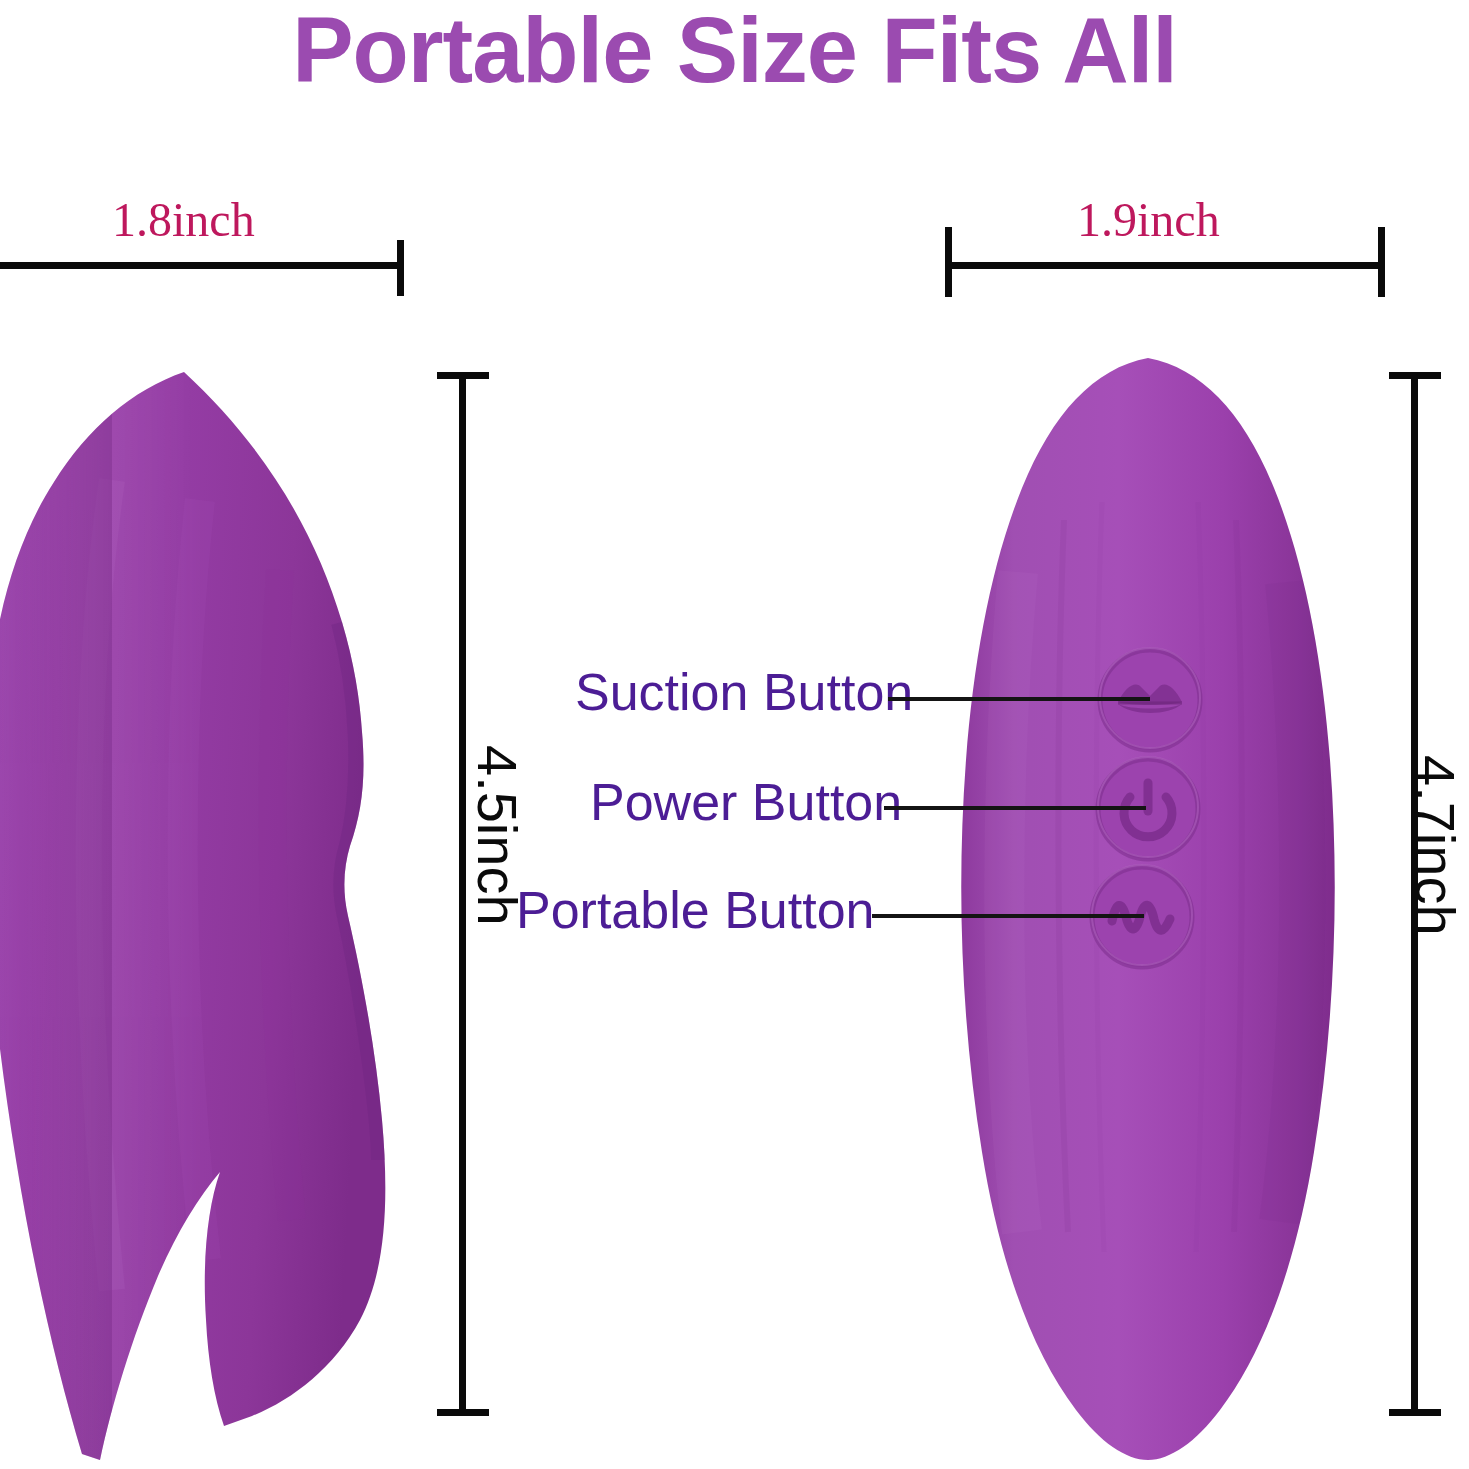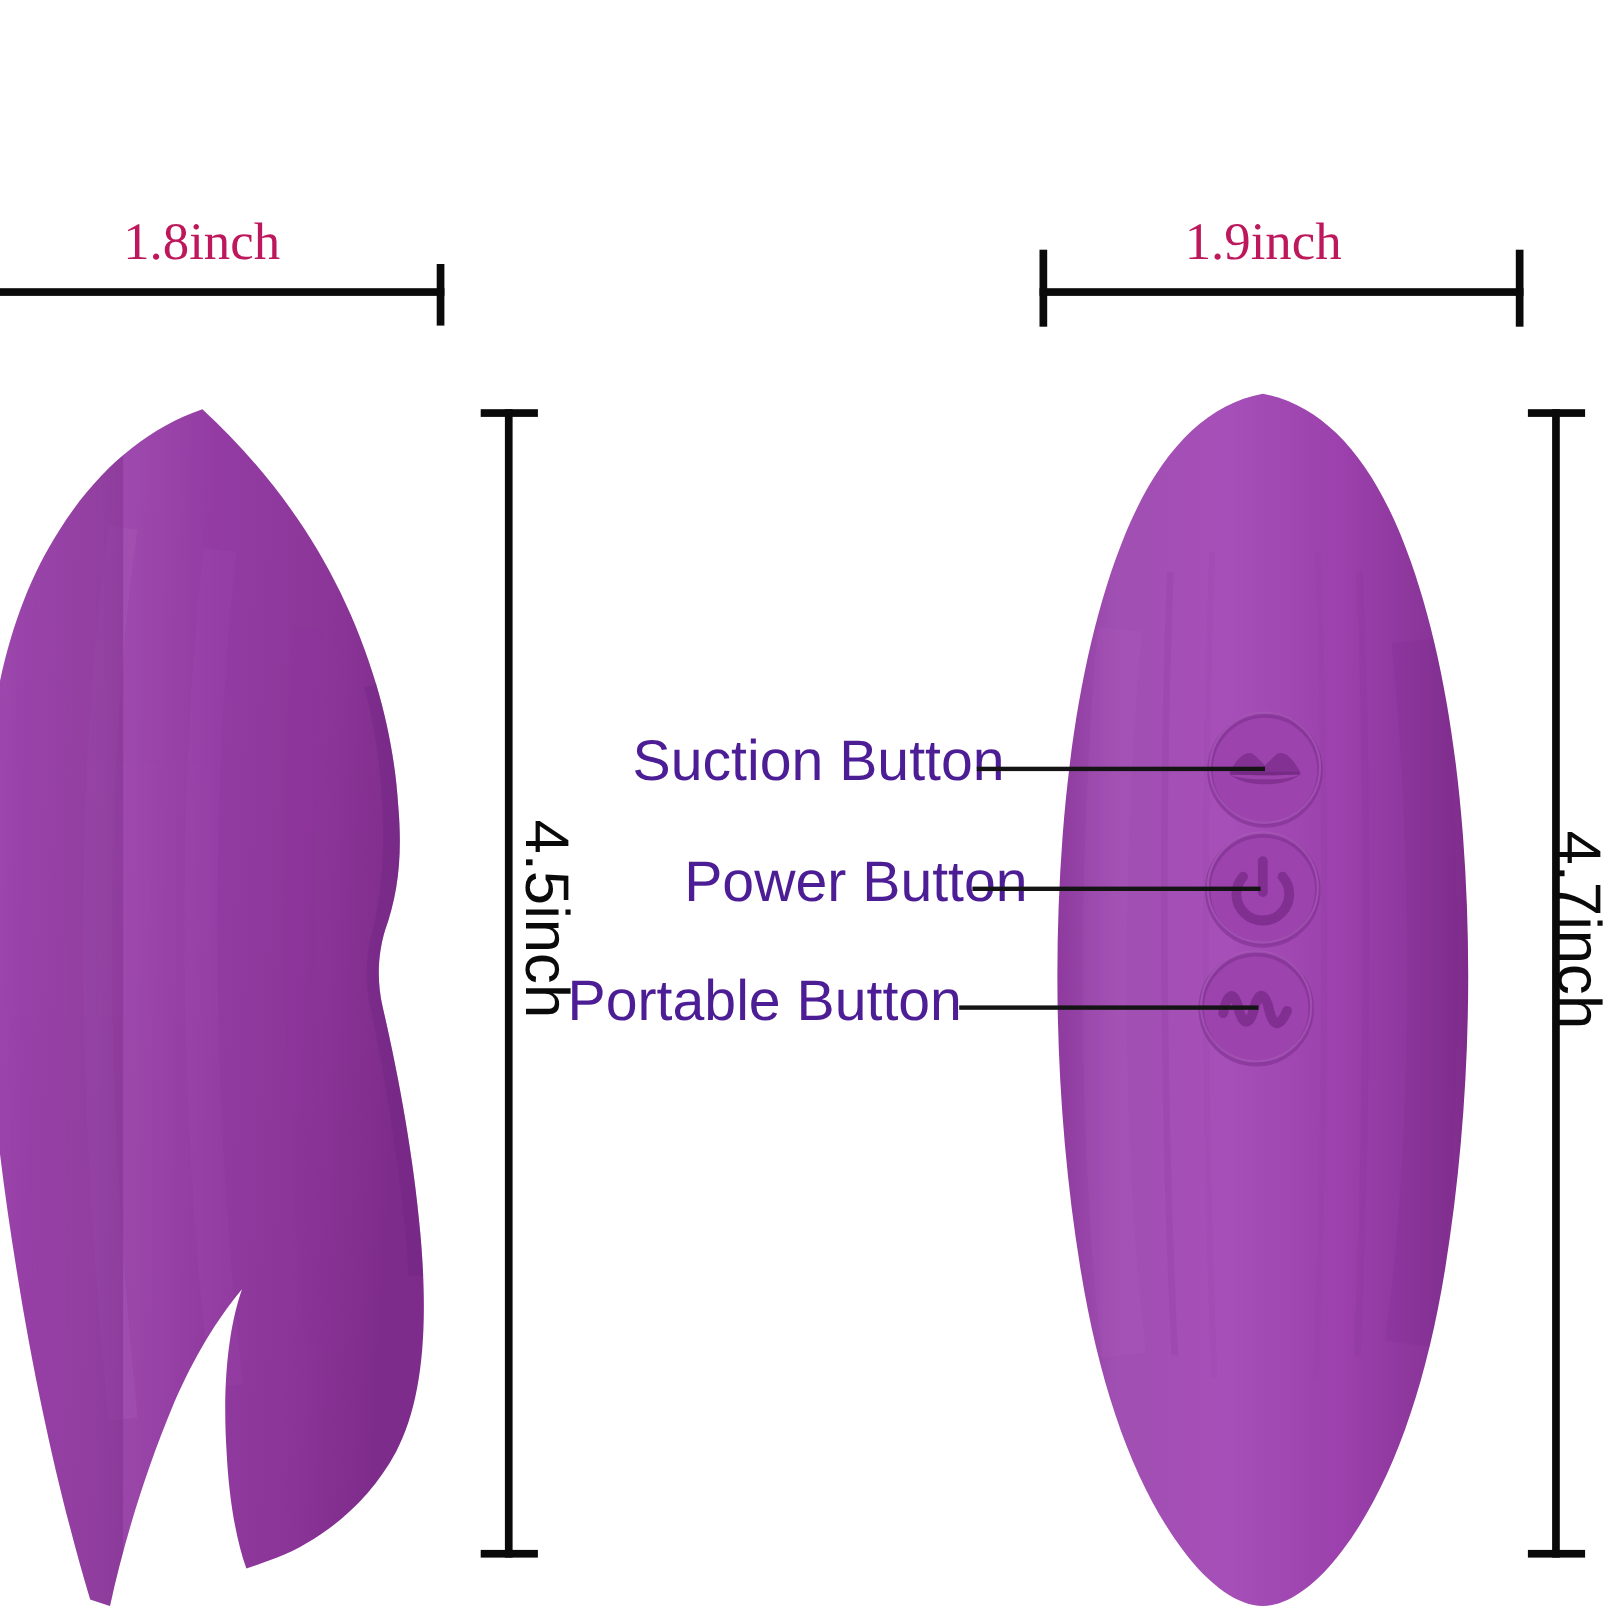--- a/index.html
+++ b/index.html
@@ -101,21 +101,21 @@
   
   .callout-label {
     position: absolute;
     font-family: "Liberation Sans", sans-serif;
     font-size: 52px;
     color: #4c1d95;
     white-space: nowrap;
     text-align: right;
   }
   #label-suction   { left: 575px; top: 662px; }
-  #label-power     { left: 622px; top: 772px; }
+  #label-power     { left: 590px; top: 772px; }
   #label-vibration { left: 516px; top: 880px; }
 
   .leader {
     position: absolute;
     height: 4px;
     background: #141414;
   }
   #leader-suction   { left: 888px; top: 697px;  width: 262px; }
   #leader-power     { left: 884px; top: 806px;  width: 262px; }
   #leader-vibration { left: 872px; top: 914px;  width: 272px; }
@@ -123,20 +123,21 @@
   
   .product-svg { position: absolute; }
   #product-left  { left: -38px; top: 360px; }
   #product-right { left: 952px;  top: 352px; }
 </style>
 </head>
 <body>
 
 <div id="stage">
 
+  <div id="title">Portable Size Fits All</div>
 
   <svg class="product-svg" id="product-left" width="480" height="1110" viewBox="0 0 480 1110">
     <defs>
       <linearGradient id="gradLeft" x1="0" y1="0" x2="1" y2="0.15">
         <stop offset="0" stop-color="#A24FB4"></stop>
         <stop offset="0.22" stop-color="#9C42AC"></stop>
         <stop offset="0.50" stop-color="#943CA4"></stop>
         <stop offset="0.78" stop-color="#8C3699"></stop>
         <stop offset="1" stop-color="#7E2C8B"></stop>
       </linearGradient>

